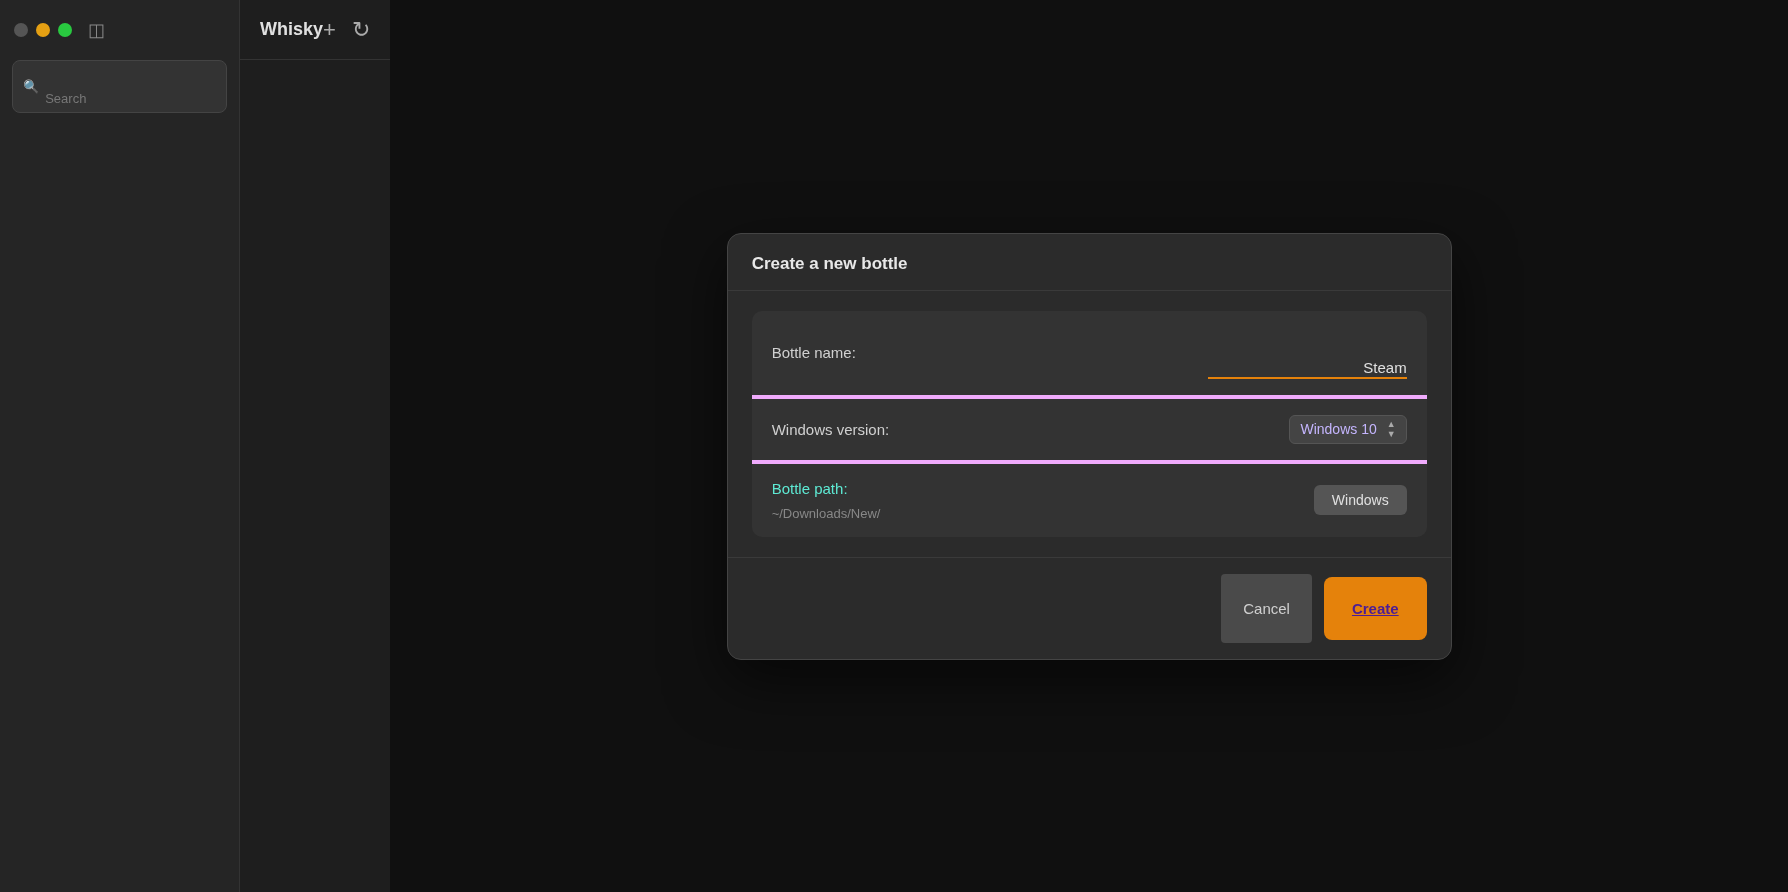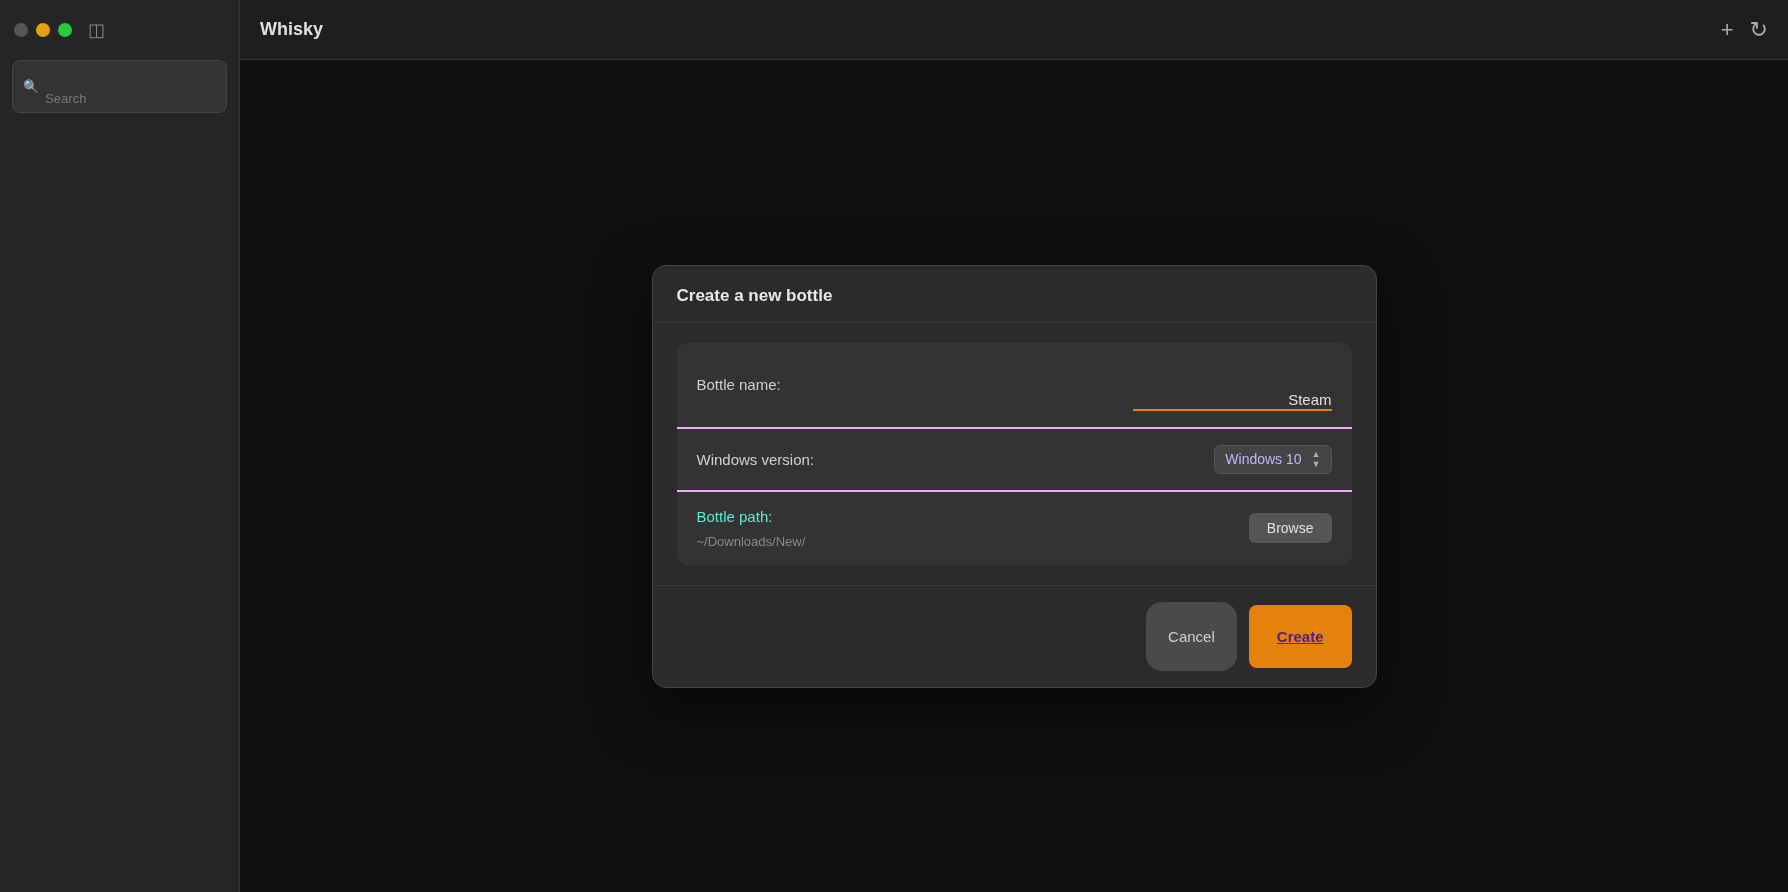--- a/index.html
+++ b/index.html
@@ -88,21 +88,21 @@
     .search-bar input::placeholder {
       color: #777;
     }
 
     
     .main-area {
       flex: 1;
       height: 100%;
       background: #1e1e1e;
       display: flex;
-      flex-direction: column;
+      flex-direction: row;
     }
 
     
     .header {
       height: 60px;
       display: flex;
       align-items: center;
       padding: 0 20px;
       border-bottom: 1px solid #333;
       justify-content: space-between;
@@ -178,21 +178,21 @@
       background: #333;
       border-radius: 10px;
       overflow: hidden;
     }
 
     .form-row {
       display: flex;
       align-items: center;
       justify-content: space-between;
       padding: 16px 20px;
-      border-bottom: 2px solid #f0abfc;
+      border-bottom: 4px solid #f0abfc;
       min-height: 58px;
     }
 
     .form-row:last-child {
       border-bottom: none;
     }
 
     .form-row.path-row {
       flex-direction: row;
       align-items: flex-start;
@@ -279,21 +279,21 @@
       padding: 16px 24px;
       display: flex;
       justify-content: flex-end;
       gap: 12px;
       align-items: center;
     }
 
     .cancel-btn {
       background: #4a4a4a;
       border: none;
-      border-radius: 16px;
+      border-radius: 4px;
       color: #d0d0d0;
       font-size: 15px;
       font-weight: 500;
       padding: 26px 22px;
       cursor: pointer;
     }
 
     .create-btn {
       background: #e5820b;
       border: none;
@@ -359,21 +359,21 @@
                   <span class="stepper-arrow">▼</span>
                 </div>
               </div>
             </div>
 
             <div class="form-row path-row">
               <div class="path-info">
                 <div class="path-label">Bottle path:</div>
                 <div class="path-value">~/Downloads/New/</div>
               </div>
-              <button class="browse-btn">Browse</button>
+              <button class="browse-btn">Windows</button>
             </div>
           </div>
         </div>
 
         <div class="dialog-footer">
           <button class="cancel-btn">Cancel</button>
           <button class="create-btn">Create</button>
         </div>
       </div>
     </div>

